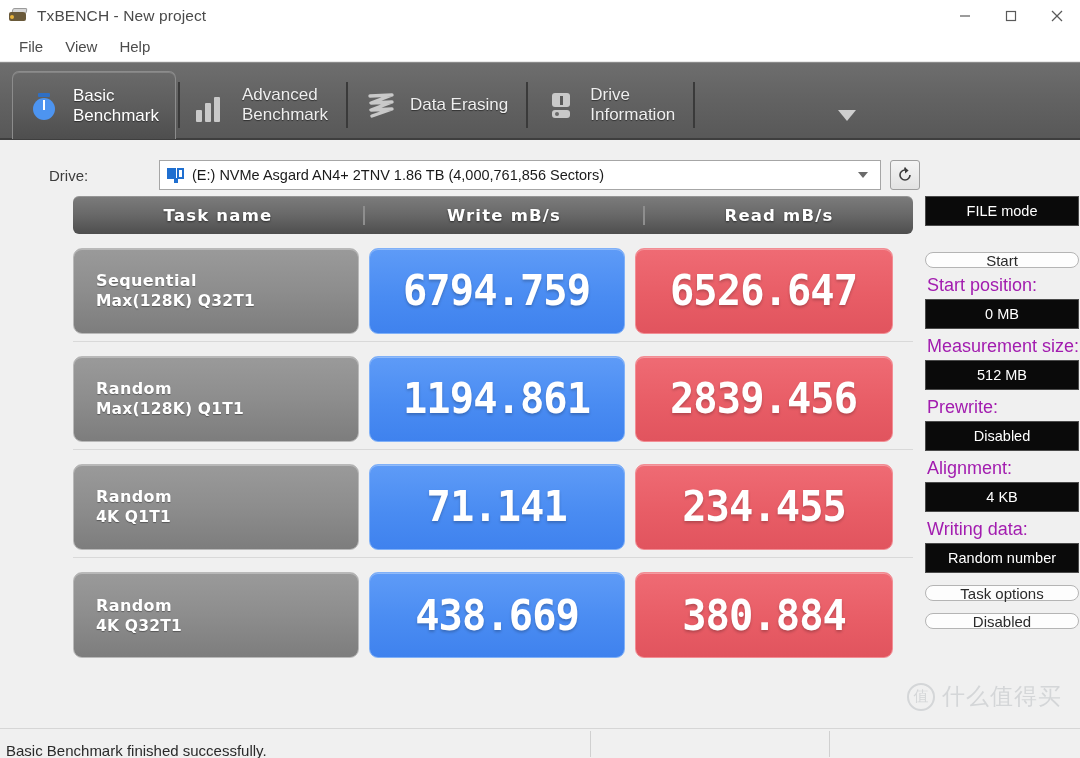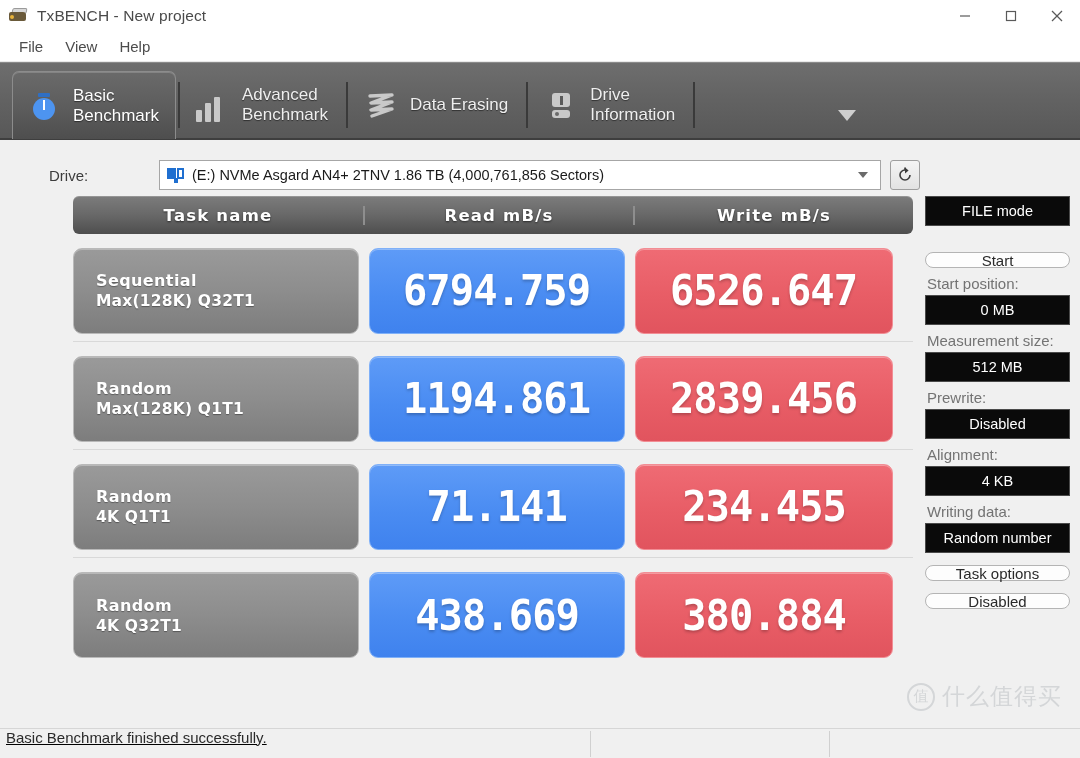--- a/index.html
+++ b/index.html
@@ -384,39 +384,39 @@
     height: 16px;
     background: #fdfdfd;
     border: 1px solid #b4b4b4;
     border-radius: 12px;
     color: #2a2a2a;
     font-size: 15px;
     display: flex; align-items: center; justify-content: center;
     white-space: nowrap;
   }
   .sp-label {
-    font-size: 15px;
-    color: #737373;
+    font-size: 18px;
+    color: #a21caf;
     margin: 7px 0 3px 2px;
     white-space: nowrap;
   }
   .sp-gap-lg { height: 26px; }
   .sp-gap-sm { height: 12px; }
 
   
   .statusbar {
     flex: 0 0 30px;
     height: 30px;
     background: #f0f0f0;
     border-top: 1px solid #d6d6d6;
     display: flex;
     align-items: center;
     position: relative;
   }
-  .sb-seg { height: 30px; display: flex; align-items: flex-start; text-decoration: underline; }
+  .sb-seg { height: 30px; display: flex; align-items: flex-end; }
   .sb-main { flex: 0 0 590px; padding-left: 6px; }
   .sb-text { font-size: 15px; color: #2a2a2a; white-space: nowrap; }
   .sb-div { width: 1px; height: 26px; background: #d0d0d0; }
   .sb-2 { flex: 0 0 238px; }
   .sb-3 { flex: 1 1 auto; }
 
   
   .watermark {
     position: absolute;
     right: 18px; bottom: 16px;
@@ -552,22 +552,22 @@
         </svg>
       </div>
     </div>
 
     <div class="body-split">
 
       <div class="bench-area">
 
         <div class="thead">
           <div class="th th-task">Task name</div>
+          <div class="th th-write">Write mB/s</div>
           <div class="th th-read">Read mB/s</div>
-          <div class="th th-write">Write mB/s</div>
         </div>
 
         <div class="row">
           <div class="cell-task">
             <span class="task-l1">Sequential</span>
             <span class="task-l2">Max(128K) Q32T1</span>
           </div>
           <div class="cell-val cell-read">
             <span class="val">6794.759</span>
           </div>

